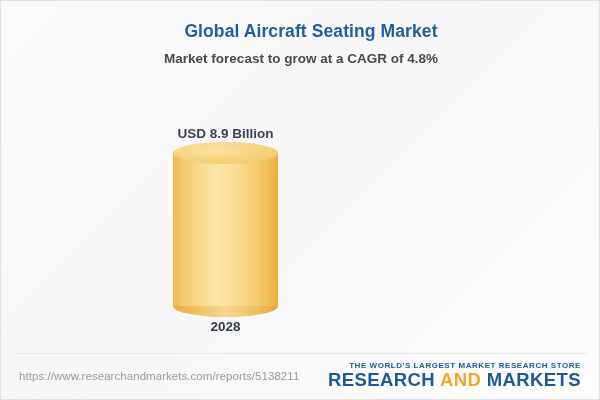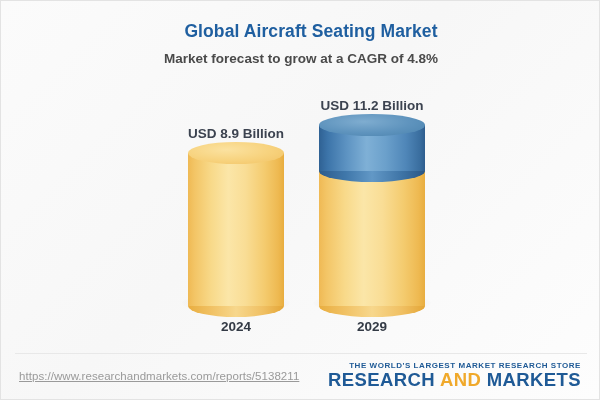--- a/index.html
+++ b/index.html
@@ -165,21 +165,20 @@
     height: 1px;
     background: #e8e8e8;
   }
   #footer-url {
     position: absolute;
     left: 18px;
     top: 369px;
     font-size: 11.5px;
     color: #9a9a9a;
     letter-spacing: 0.05px;
-    text-decoration: underline;
   }
   #logo {
     position: absolute;
     right: 18px;
     top: 358px;
     text-align: right;
   }
   #logo-wordmark {
     font-size: 18.5px;
     font-weight: bold;
@@ -203,49 +202,33 @@
 </head>
 <body>
 
 <div id="card">
 
   <div id="title">Global Aircraft Seating Market</div>
   <div id="subtitle">Market forecast to grow at a CAGR of 4.8%</div>
 
   <div id="plot">
 
-    <div class="bar-group" style="left:172px; width:96px; height:153px;margin-left:15px;">
+    <div class="bar-group" style="left:172px; width:105px; height:153px;">
       <div class="value-label" style="top:-27px;">USD 8.9 Billion</div>
       <div class="cyl" style="height:153px;">
         <div class="cyl-shadow"></div>
         <div class="seg yellow" style="bottom:0; height:153px;">
           <div class="seg-bottom"></div>
           <div class="seg-body"></div>
           <div class="seg-top"></div>
         </div>
       </div>
-      <div class="cat-label">2024</div>
+      <div class="cat-label">2028</div>
     </div>
 
-    <div class="bar-group" style="left:318px; width:106px; height:181px;">
-      <div class="value-label" style="top:-27px;">USD 11.2 Billion</div>
-      <div class="cyl" style="height:181px;">
-        <div class="cyl-shadow"></div>
-        <div class="seg yellow" style="bottom:0; height:135px;">
-          <div class="seg-bottom"></div>
-          <div class="seg-body"></div>
-        </div>
-        <div class="seg blue" style="bottom:135px; height:46px;">
-          <div class="seg-bottom"></div>
-          <div class="seg-body"></div>
-          <div class="seg-top"></div>
-        </div>
-      </div>
-      <div class="cat-label">2029</div>
-    </div>
 
   </div>
 
   <div id="footer-divider"></div>
 
   <div id="footer-url">https://www.researchandmarkets.com/reports/5138211</div>
 
   <div id="logo">
     <div id="logo-tagline">THE WORLD'S LARGEST MARKET RESEARCH STORE</div>
     <div id="logo-wordmark"><span>RESEARCH </span><span id="logo-and">AND</span><span> MARKETS</span></div>

